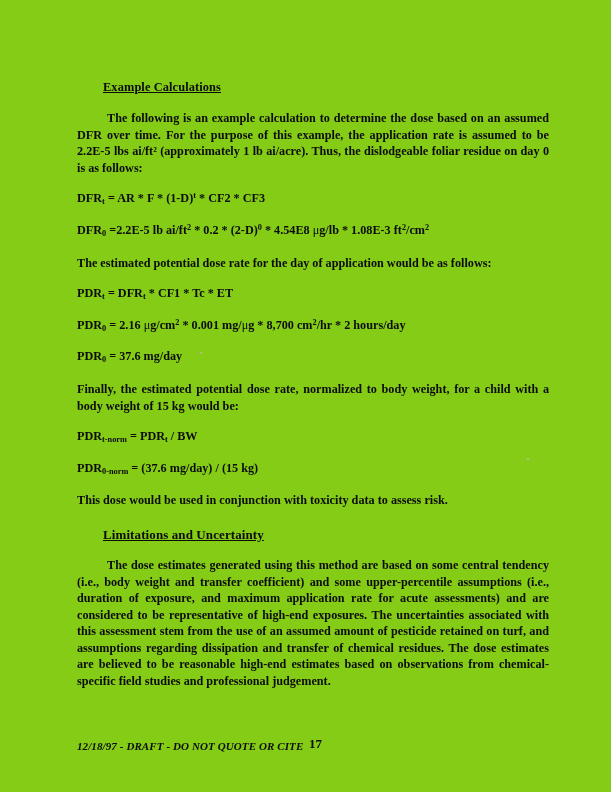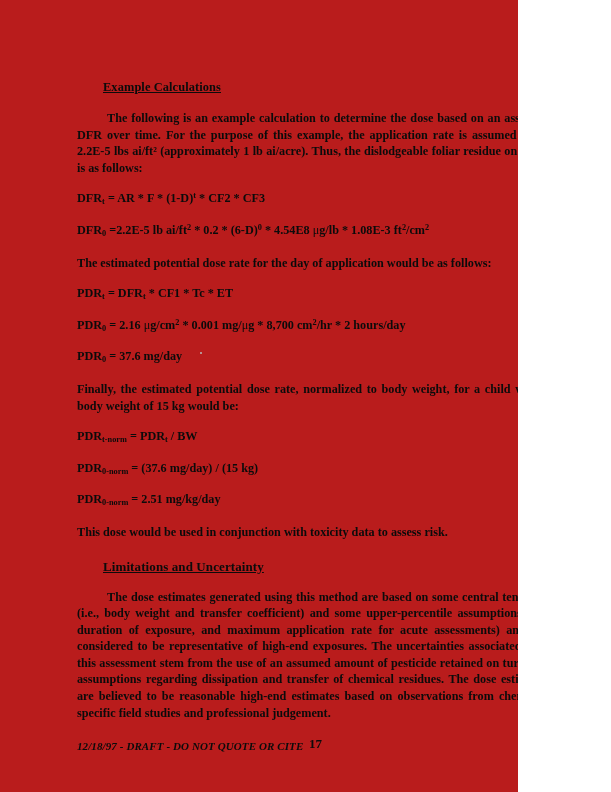--- a/index.html
+++ b/index.html
@@ -2,23 +2,23 @@
 <html><head>
 <meta charset="utf-8">
 <style>
   html, body {
     margin: 0;
     padding: 0;
     background: #ffffff;
   }
   .page {
     position: relative;
-    width: 518px;
+    width: 611px;
     height: 792px;
-    background: #b91c1c;
+    background: #84cc16;
     overflow: hidden;
     font-family: "Liberation Serif", "DejaVu Serif", serif;
     color: #0b0b0b;
   }
   .content {
     position: absolute;
     left: 77px;
     top: 80px;
     width: 472px;
   }
@@ -109,42 +109,41 @@
   <div class="speck" style="left:200px; top:352px;"></div>
 
   <div class="content">
 
     <div class="heading">Example Calculations</div>
 
     <p class="body indent">The following is an example calculation to determine the dose based on an assumed DFR over time.  For the purpose of this example, the application rate is assumed to be 2.2E-5 lbs ai/ft² (approximately 1 lb ai/acre).  Thus, the dislodgeable foliar residue on day 0 is as follows:</p>
 
     <div class="eq eq-gap-top"><span>DFR</span><sub>t</sub><span> = AR * F * (1-D)</span><sup>t</sup><span> * CF2 * CF3</span></div>
 
-    <div class="eq eq-gap-lg"><span>DFR</span><sub>0</sub><span> =2.2E-5 lb ai/ft</span><sup>2</sup><span> * 0.2 * (6-D)</span><sup>0</sup><span> * 4.54E8 </span><span class="mu">μ</span><span>g/lb * 1.08E-3 ft</span><sup>2</sup><span>/cm</span><sup>2</sup></div>
+    <div class="eq eq-gap-lg"><span>DFR</span><sub>0</sub><span> =2.2E-5 lb ai/ft</span><sup>2</sup><span> * 0.2 * (2-D)</span><sup>0</sup><span> * 4.54E8 </span><span class="mu">μ</span><span>g/lb * 1.08E-3 ft</span><sup>2</sup><span>/cm</span><sup>2</sup></div>
 
 
     <div class="gap-after-eq"></div>
 
     <p class="body">The estimated potential dose rate for the day of application would be as follows:</p>
 
     <div class="eq"><span>PDR</span><sub>t</sub><span> = DFR</span><sub>t</sub><span> * CF1 * Tc * ET</span></div>
 
     <div class="eq eq-gap-lg"><span>PDR</span><sub>0</sub><span> = 2.16 </span><span class="mu">μ</span><span>g/cm</span><sup>2</sup><span> * 0.001 mg/</span><span class="mu">μ</span><span>g * 8,700 cm</span><sup>2</sup><span>/hr * 2 hours/day</span></div>
 
     <div class="eq eq-gap-lg"><span>PDR</span><sub>0</sub><span> = 37.6 mg/day</span></div>
 
     <div class="gap-after-eq"></div>
 
     <p class="body">Finally, the estimated potential dose rate, normalized to body weight, for a child with a body weight of 15 kg would be:</p>
 
     <div class="eq"><span>PDR</span><sub>t-norm</sub><span> = PDR</span><sub>t</sub><span> / BW</span></div>
 
     <div class="eq eq-gap-lg"><span>PDR</span><sub>0-norm</sub><span> = (37.6 mg/day) / (15 kg)</span></div>
 
-    <div class="eq eq-gap-lg"><span>PDR</span><sub>0-norm</sub><span> = 2.51 mg/kg/day</span></div>
 
     <div class="gap-after-eq"></div>
 
     <p class="body">This dose would be used in conjunction with toxicity data to assess risk.</p>
 
     <div class="heading2" style="margin-top:18px;">Limitations and Uncertainty</div>
 
     <p class="body indent">The dose estimates generated using this method are based on some central tendency (i.e., body weight and transfer coefficient) and some upper-percentile assumptions (i.e., duration of exposure, and maximum application rate for acute assessments) and are considered to be representative of high-end exposures.  The uncertainties associated with this assessment stem from the use of an assumed amount of pesticide retained on turf, and assumptions regarding dissipation and transfer of chemical residues.  The dose estimates are believed to be reasonable high-end estimates based on observations from chemical-specific field studies and professional judgement.</p>
 
   </div>

